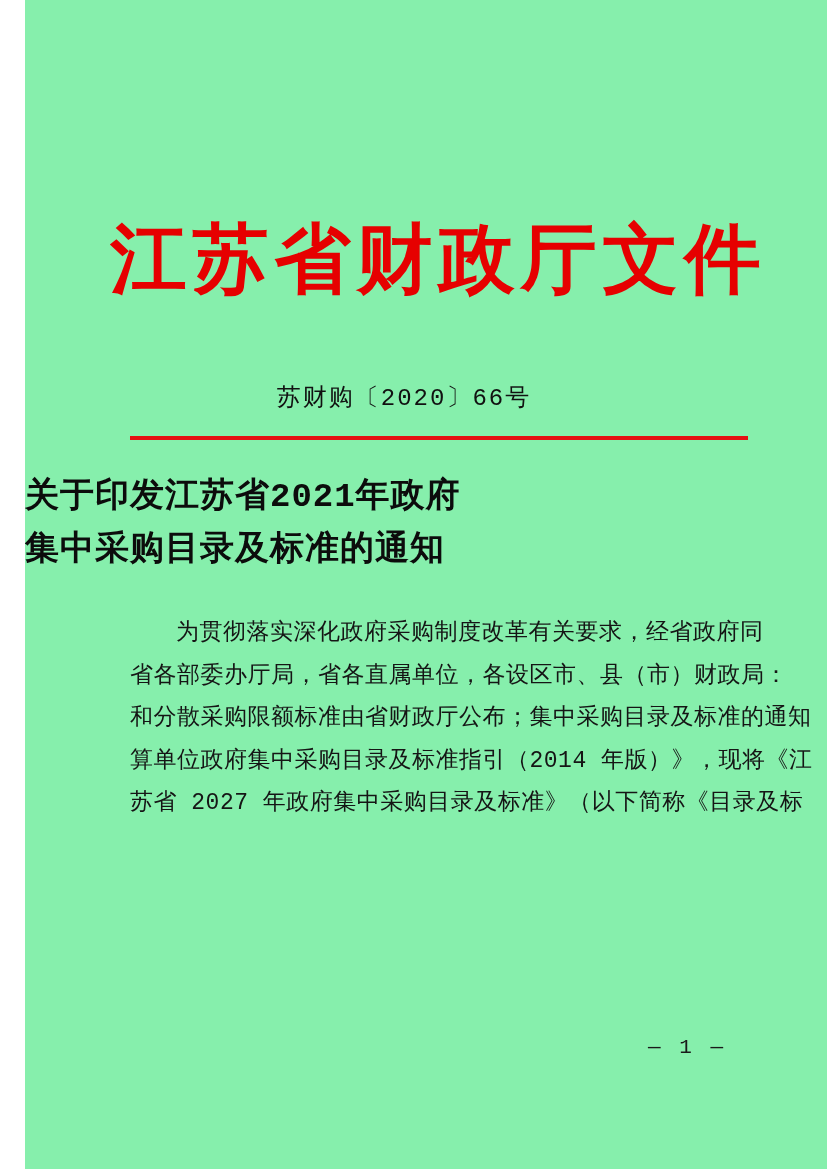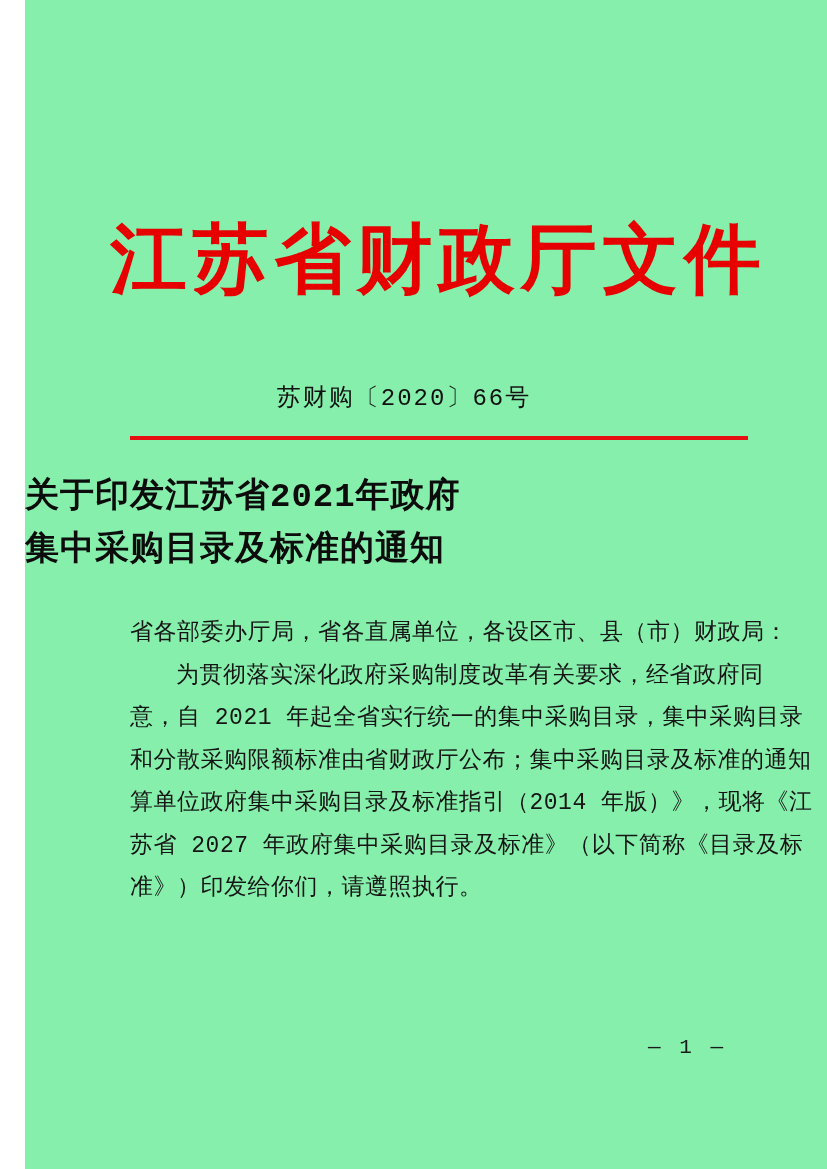--- a/index.html
+++ b/index.html
@@ -111,24 +111,22 @@
   <div class="doc-number">苏财购〔2020〕66号</div>
 
   <div class="red-rule"></div>
 
   <div class="doc-title">
     <div>关于印发江苏省2021年政府</div>
     <div>集中采购目录及标准的通知</div>
   </div>
 
   <div class="body-text">
+    <div class="body-line indent">为贯彻落实深化政府采购制度改革有关要求，经省政府同</div>
     <div class="body-line">省各部委办厅局，省各直属单位，各设区市、县（市）财政局：</div>
-    <div class="body-line indent">为贯彻落实深化政府采购制度改革有关要求，经省政府同</div>
-    <div class="body-line">意，自 2021 年起全省实行统一的集中采购目录，集中采购目录</div>
     <div class="body-line">和分散采购限额标准由省财政厅公布；集中采购目录及标准的通知</div>
     <div class="body-line">算单位政府集中采购目录及标准指引（2014 年版）》，现将《江</div>
     <div class="body-line">苏省 2027 年政府集中采购目录及标准》（以下简称《目录及标</div>
-    <div class="body-line last">准》）印发给你们，请遵照执行。</div>
   </div>
 
   <div class="page-number">— 1 —</div>
 
 </div>
 
 </body></html>

